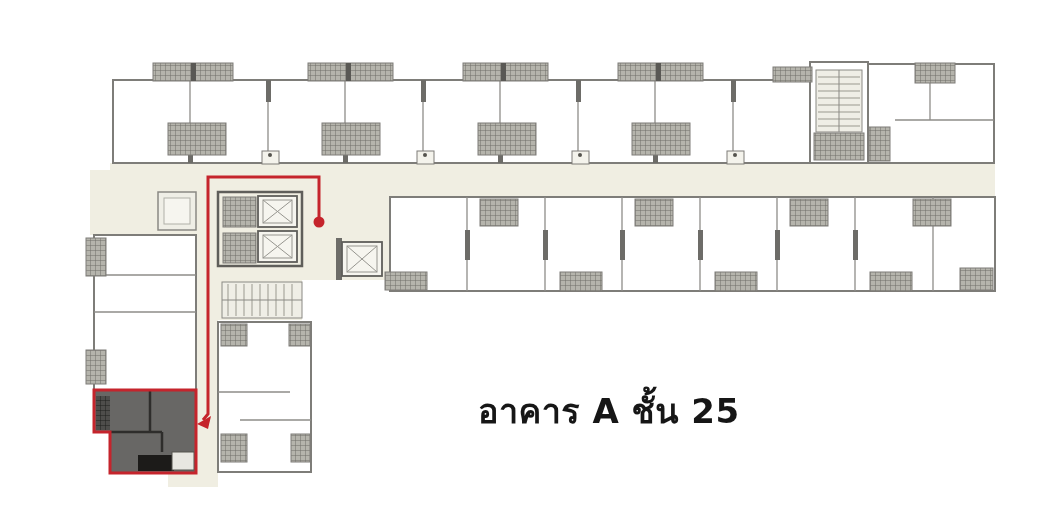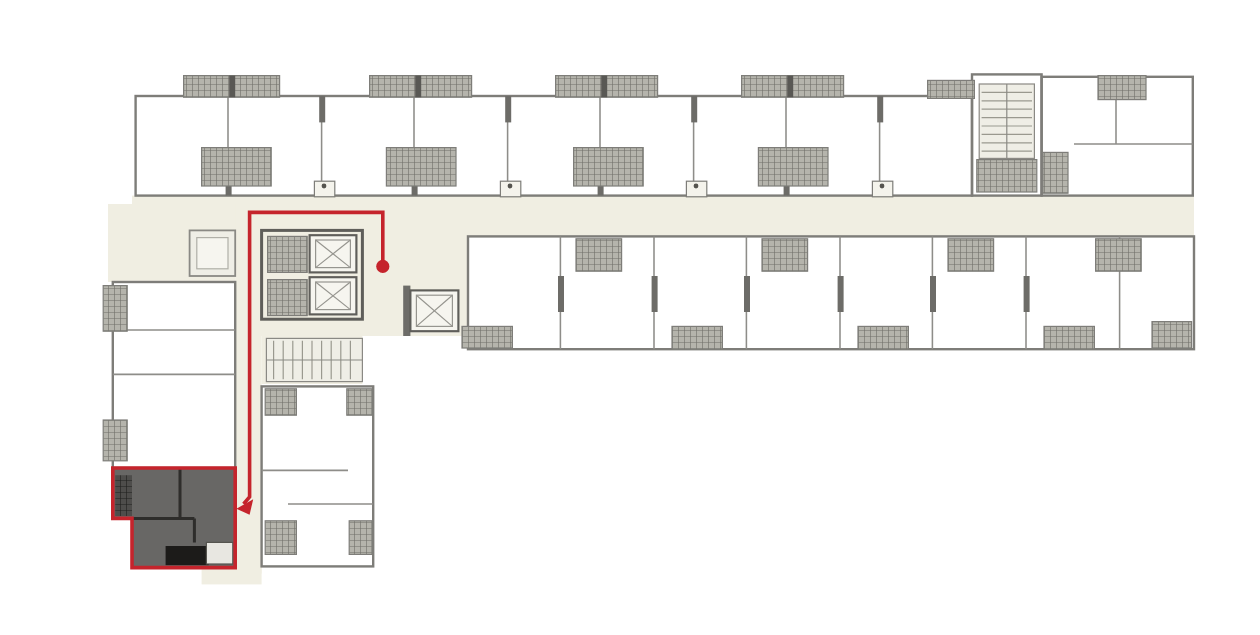--- a/index.html
+++ b/index.html
@@ -217,13 +217,14 @@
     <polygon points="94,390 196,390 196,473 110,473 110,432 94,432" fill="none" stroke="var(--route-red)" stroke-width="3"></polygon>
   </g>
 
   <g>
     <polyline class="redline" points="319,222 319,177 208,177 208,414 203,420"></polyline>
     <circle class="redfill" cx="319" cy="222" r="5.5"></circle>
     <polygon class="redfill" points="197,424 211,416 208,429"></polygon>
   </g>
 </svg>
 
+<div id="floor-label">อาคาร A ชั้น 25</div>
 </div>
 
 </body></html>

